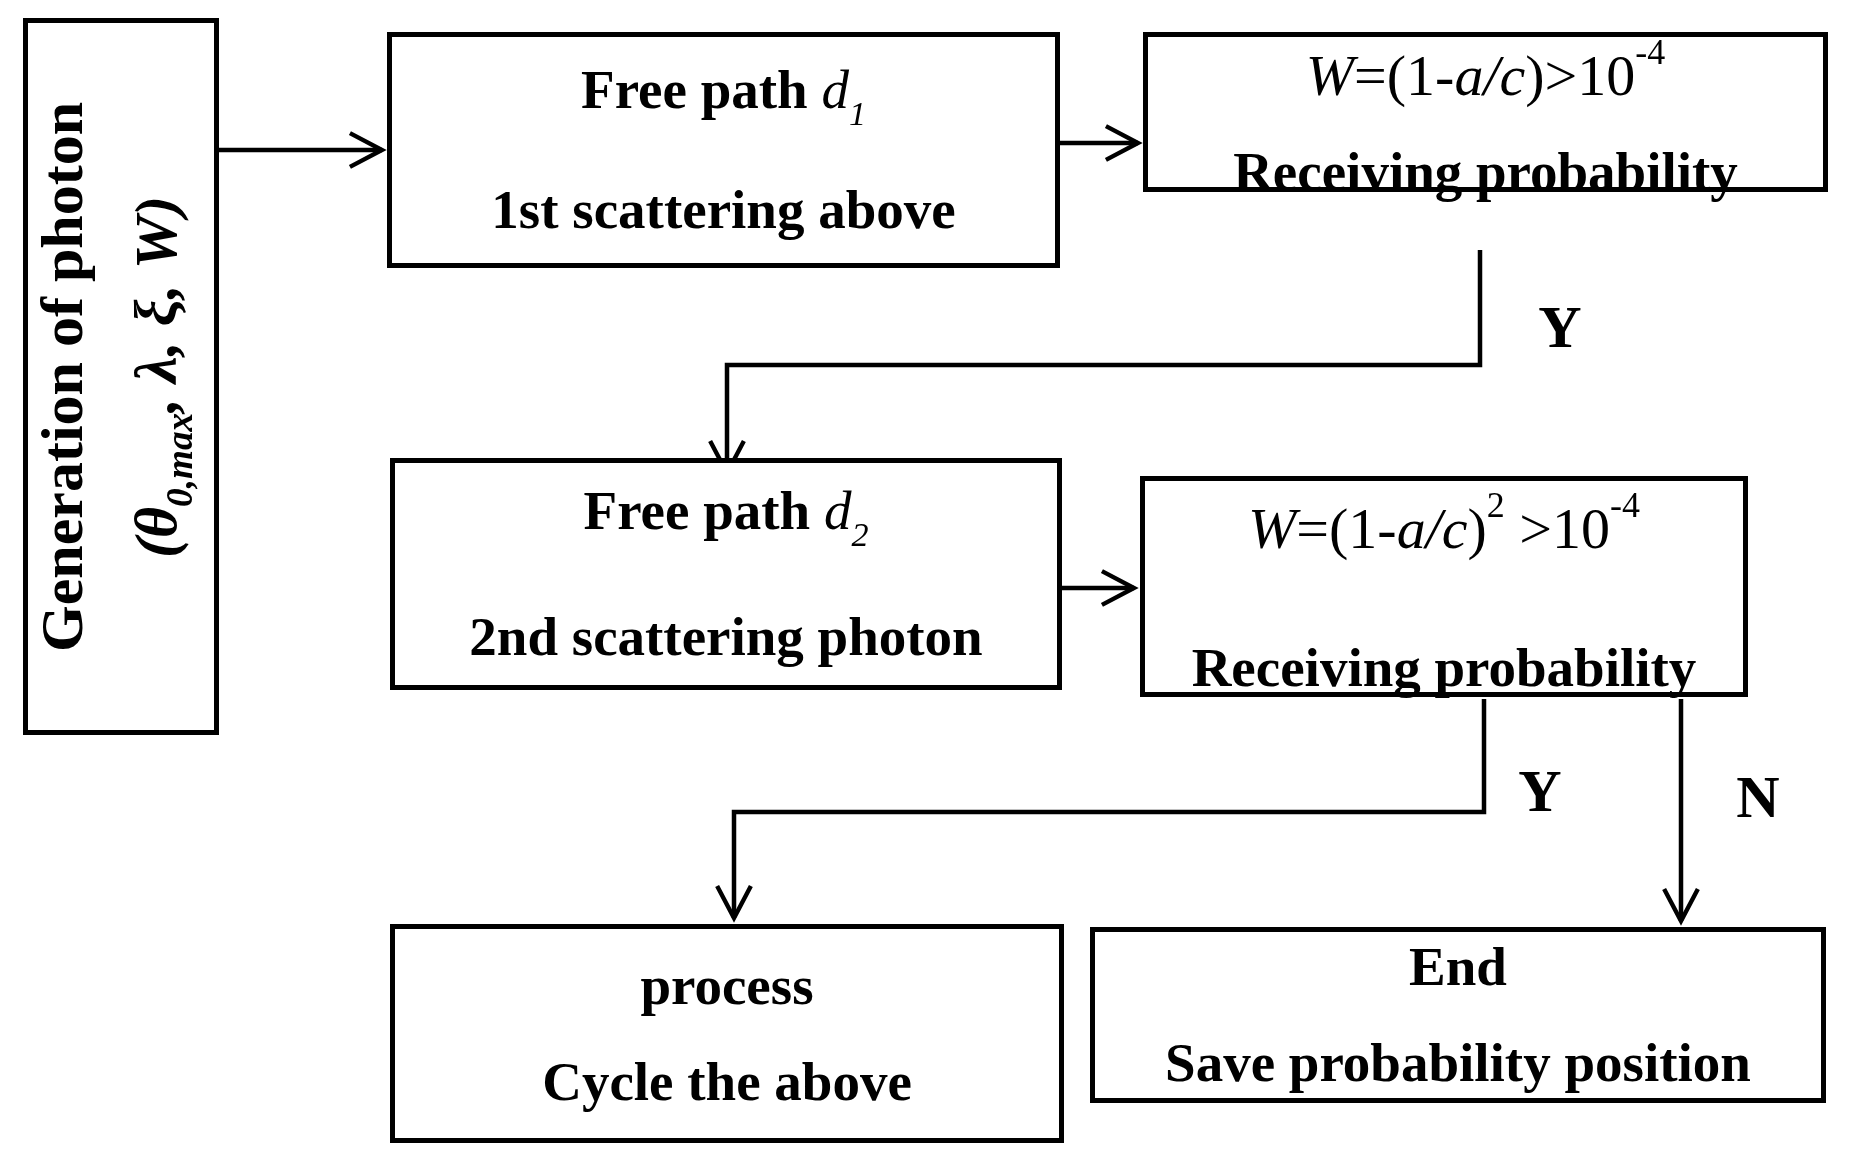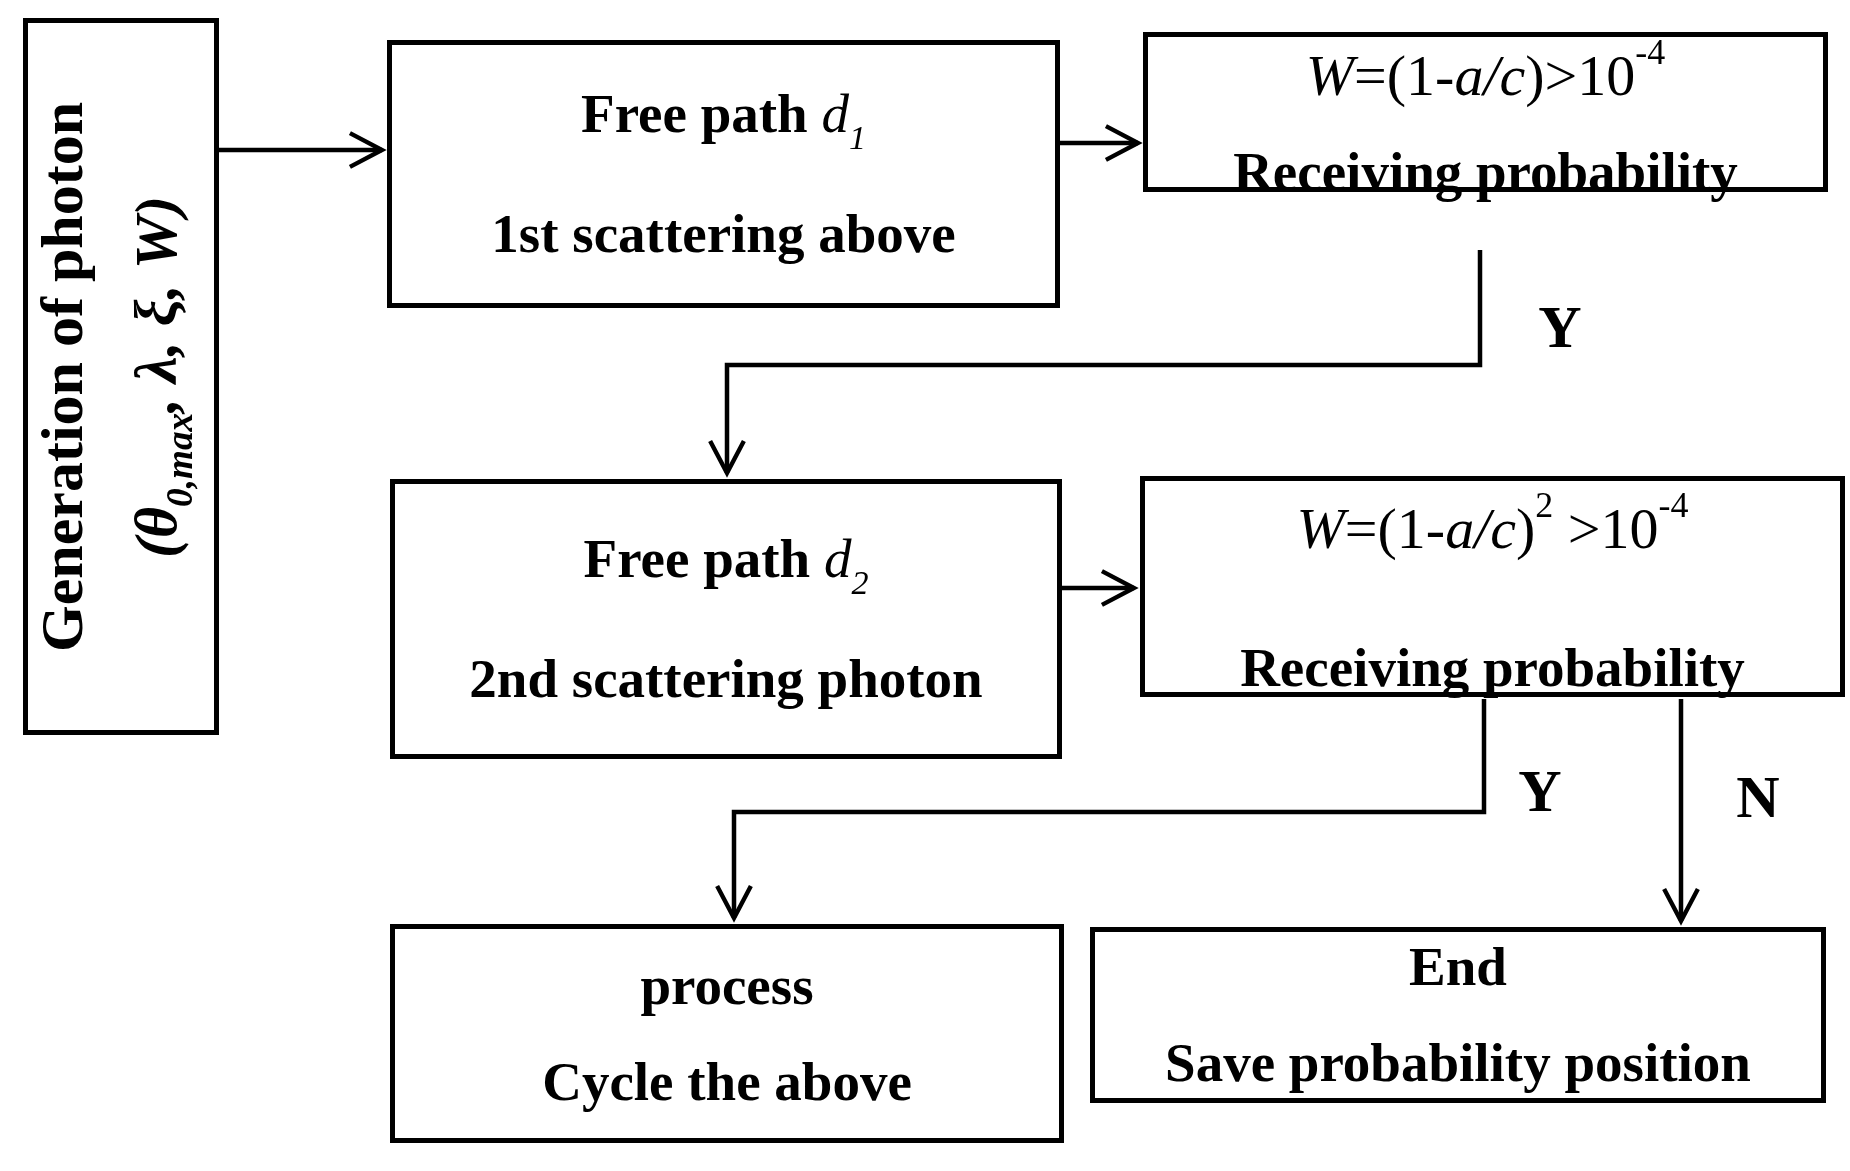--- a/index.html
+++ b/index.html
@@ -88,36 +88,36 @@
     <path d="M1681,699 L1681,921" fill="none" stroke="#000000" stroke-width="4.5" marker-end="url(#arrow)"></path>
   </svg>
 
   <div class="node" style="left:23px; top:18px; width:196px; height:717px;">
     <div class="rotated-inner">
       <div class="line">Generation of photon</div>
       <div class="line"><span class="bit">(θ</span><span class="bit sub">0,max</span><span class="bit">, λ, ξ, W)</span></div>
     </div>
   </div>
 
-  <div class="node" style="left:387px; top:40px; width:673px; height:268px;">
+  <div class="node" style="left:387px; top:32px; width:673px; height:236px;">
     <div class="line"><span>Free path </span><span class="it">d</span><span class="it sub">1</span></div>
     <div class="line">1st scattering above</div>
   </div>
 
   <div class="node" style="left:1143px; top:32px; width:685px; height:160px;">
     <div class="line formula"><span class="it">W</span><span>=(1-</span><span class="it">a/c</span><span>)&gt;10</span><span class="sup">-4</span></div>
     <div class="line">Receiving probability</div>
   </div>
 
-  <div class="node" style="left:390px; top:479px; width:672px; height:280px;">
+  <div class="node" style="left:390px; top:458px; width:672px; height:232px;justify-content:space-between;">
     <div class="line"><span>Free path </span><span class="it">d</span><span class="it sub">2</span></div>
     <div class="line">2nd scattering photon</div>
   </div>
 
-  <div class="node" style="left:1140px; top:476px; width:705px; height:221px;gap:44px;">
+  <div class="node" style="left:1140px; top:476px; width:608px; height:221px;gap:44px;">
     <div class="line formula"><span class="it">W</span><span>=(1-</span><span class="it">a/c</span><span>)</span><span class="sup">2</span><span> &gt;10</span><span class="sup">-4</span></div>
     <div class="line">Receiving probability</div>
   </div>
 
   <div class="node" style="left:390px; top:924px; width:674px; height:219px;">
     <div class="line">process</div>
     <div class="line">Cycle the above</div>
   </div>
 
   <div class="node" style="left:1090px; top:927px; width:736px; height:176px;">

